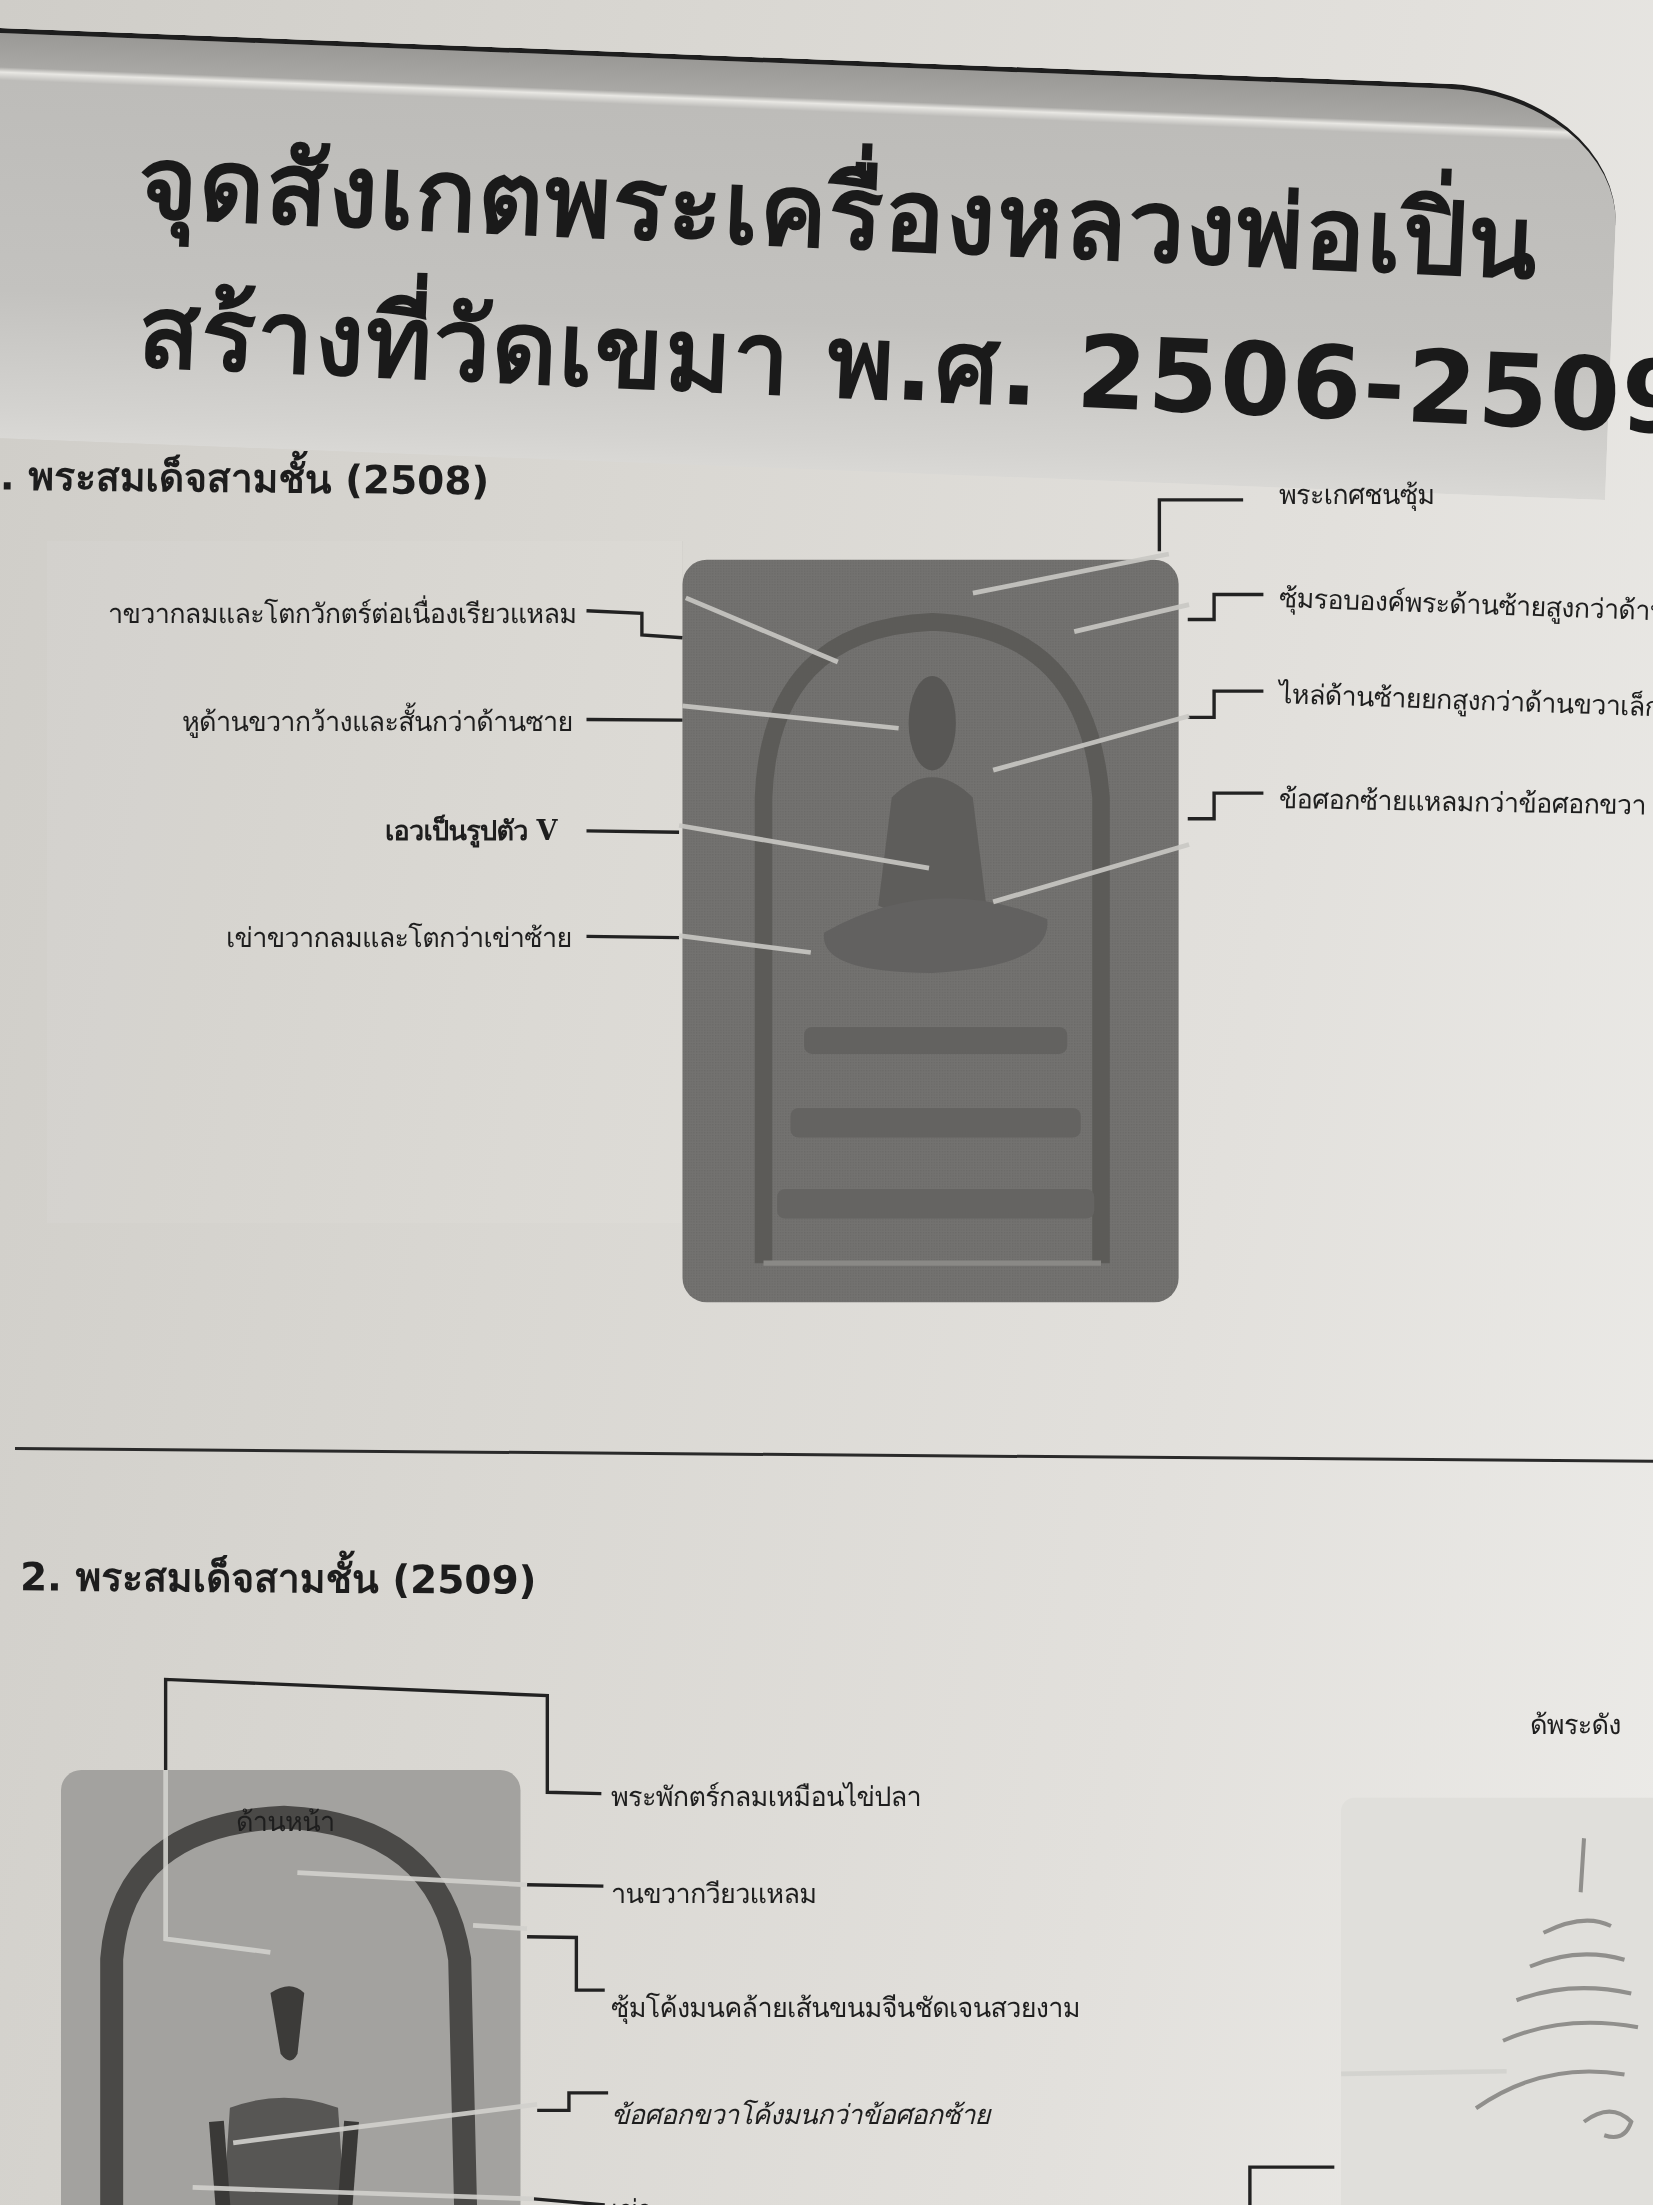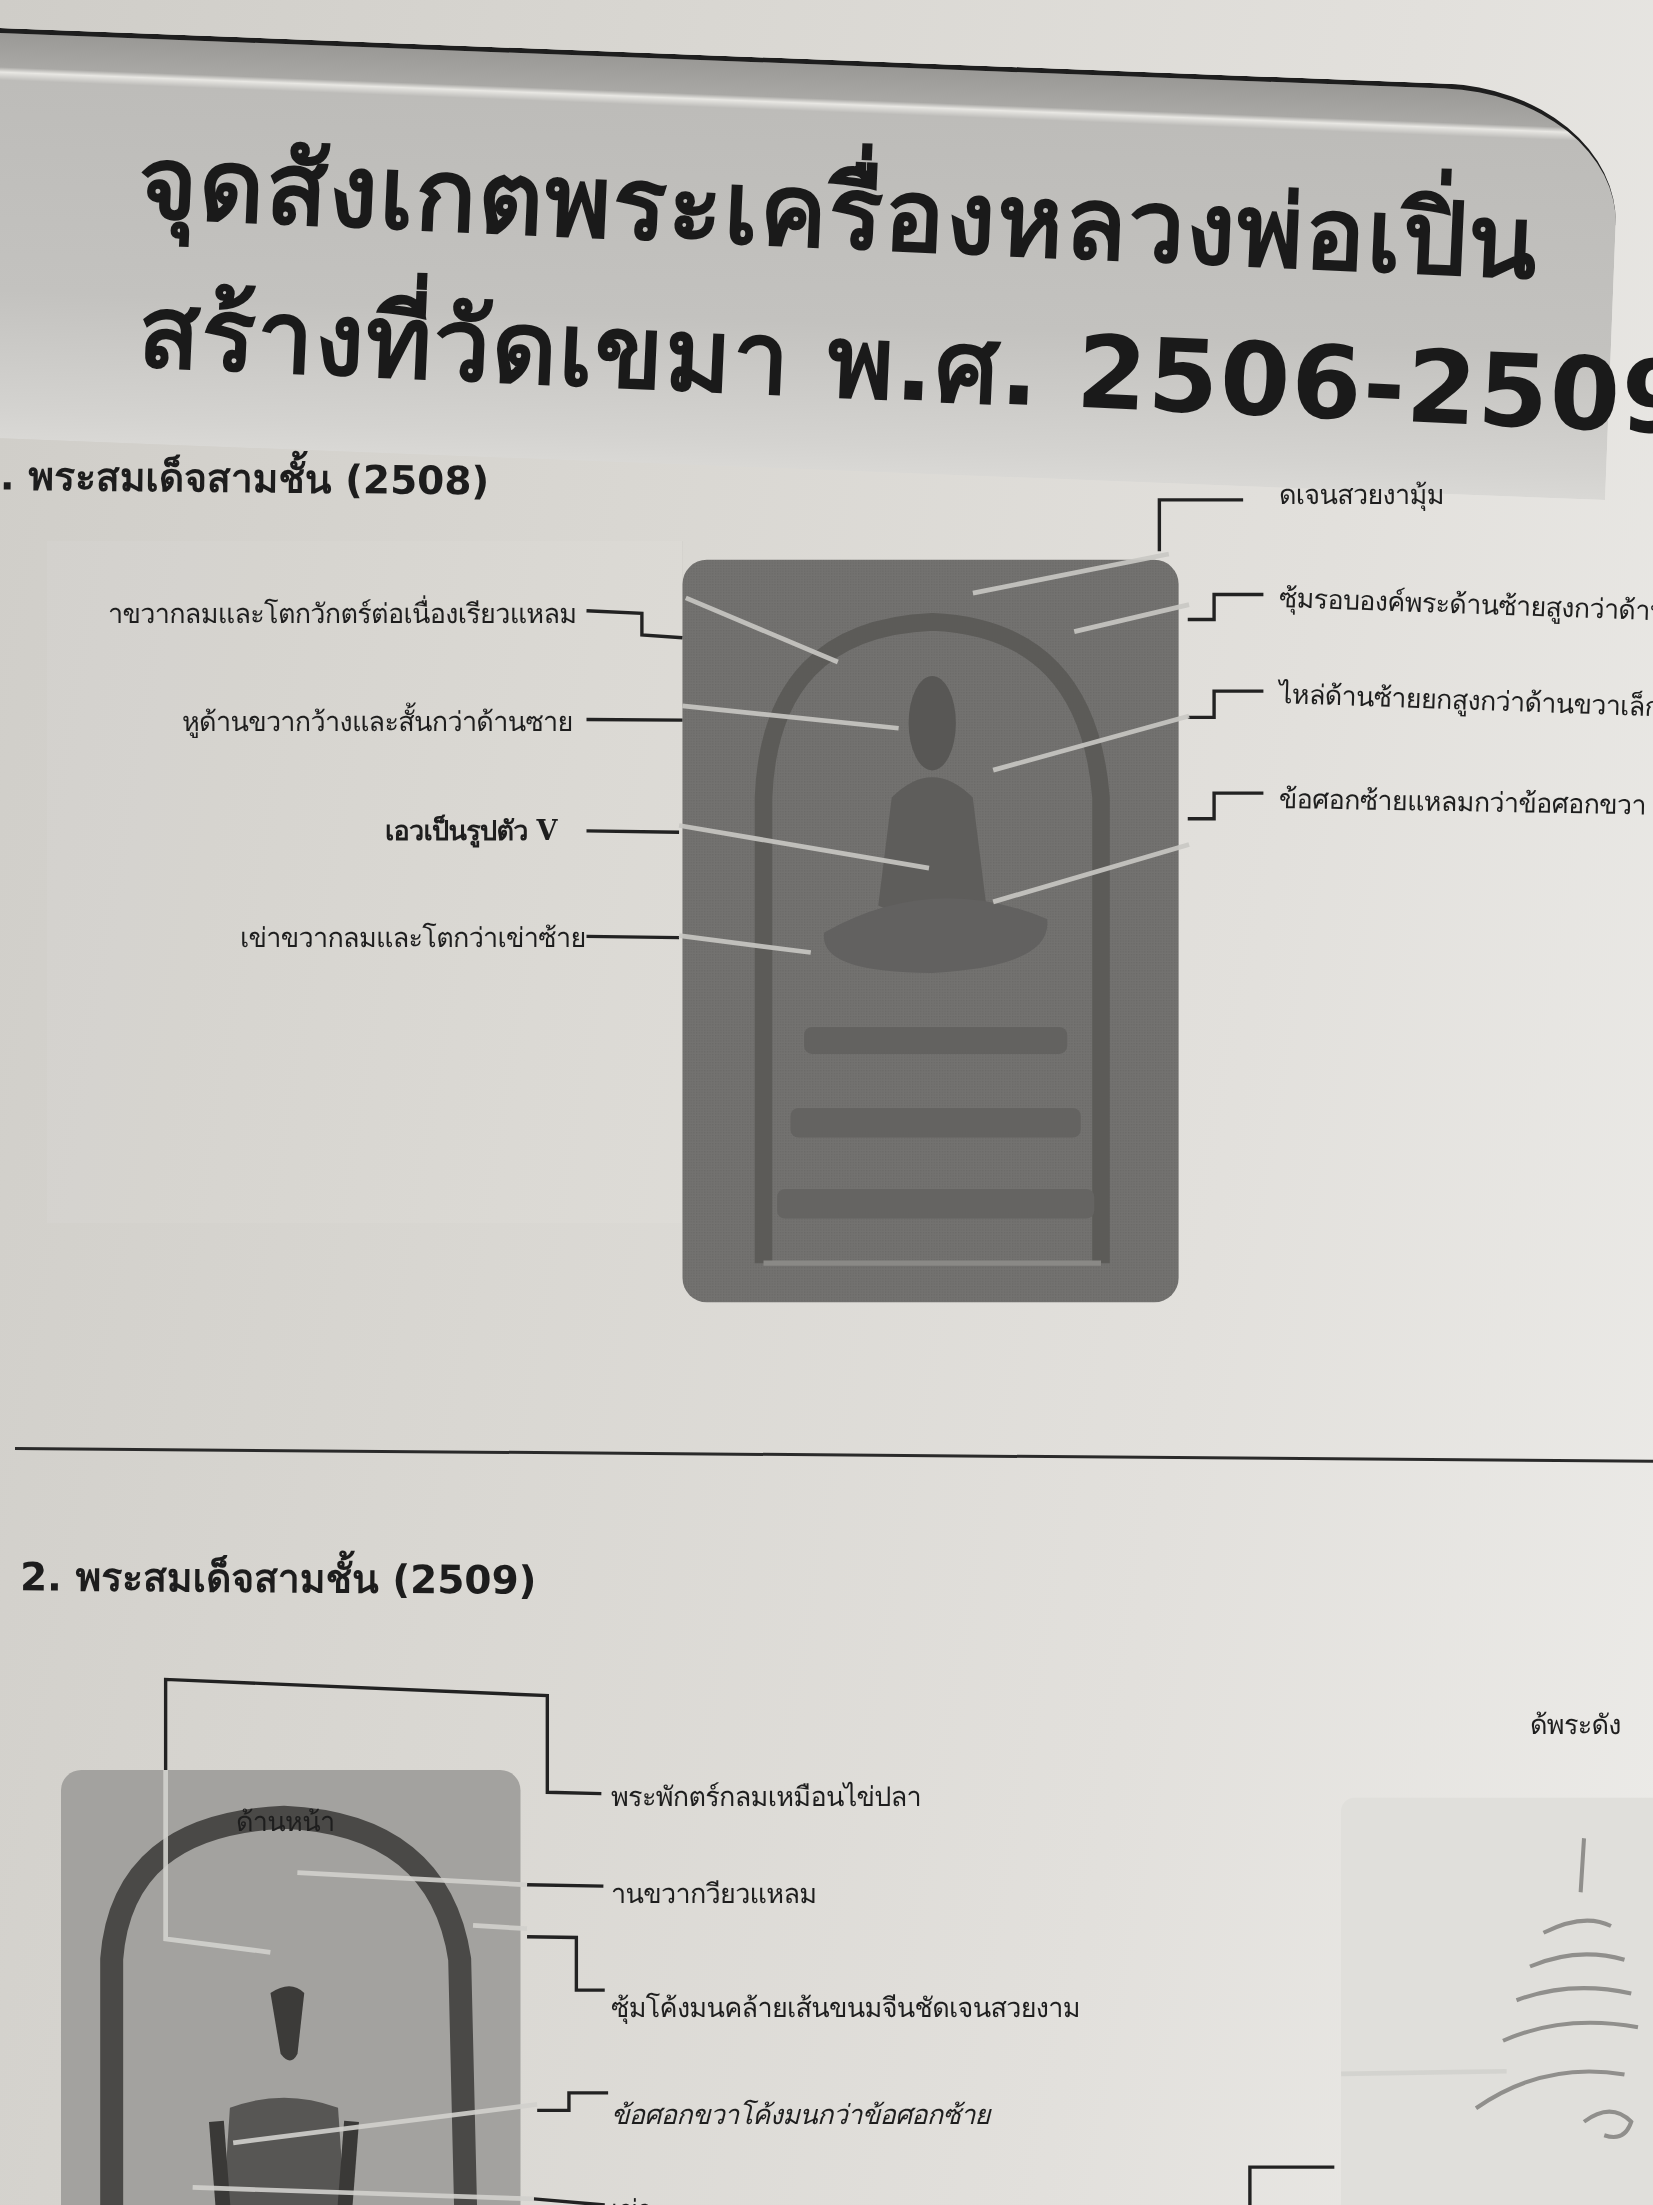--- a/index.html
+++ b/index.html
@@ -99,23 +99,23 @@
     <line x1="1440" y1="878" x2="1730" y2="820"></line>
     <line x1="1590" y1="935" x2="1760" y2="895"></line>
     <line x1="1470" y1="1140" x2="1760" y2="1060"></line>
     <line x1="1470" y1="1335" x2="1760" y2="1250"></line>
   </g>
 </svg>
 
 <div class="label" style="left:108px; top:592px;">าขวากลมและโตกวักตร์ต่อเนื่องเรียวแหลม</div>
 <div class="label" style="left:182px; top:700px;text-align:right;">หูด้านขวากว้างและสั้นกว่าด้านซาย</div>
 <div class="label" style="left:385px; top:809px;font-weight:bold;">เอวเป็นรูปตัว V</div>
-<div class="label" style="left:240px; top:916px;">เข่าขวากลมและโตกว่าเข่าซ้าย</div>
+<div class="label" style="left:226px; top:916px;">เข่าขวากลมและโตกว่าเข่าซ้าย</div>
 
-<div class="label" style="left:1279px; top:473px;">ดเจนสวยงามุ้ม</div>
+<div class="label" style="left:1279px; top:473px;">พระเกศชนซุ้ม</div>
 <div class="label" style="left:1279px; top:576px; transform:rotate(2deg); transform-origin:left center;">ซุ้มรอบองค์พระด้านซ้ายสูงกว่าด้านขวา</div>
 <div class="label" style="left:1279px; top:672px; transform:rotate(2deg); transform-origin:left center;">ไหล่ด้านซ้ายยกสูงกว่าด้านขวาเล็กน้อย</div>
 <div class="label" style="left:1279px; top:777px; transform:rotate(1deg); transform-origin:left center;">ข้อศอกซ้ายแหลมกว่าข้อศอกขวา</div>
 
 <div class="divider"></div>
 
 <div class="section-heading" style="left:20px; top:1547px; transform:rotate(0.4deg);">2. พระสมเด็จสามชั้น (2509)</div>
 
 <div class="abs amulet2-front">
   <svg width="473" height="473" viewBox="0 0 700 700">

